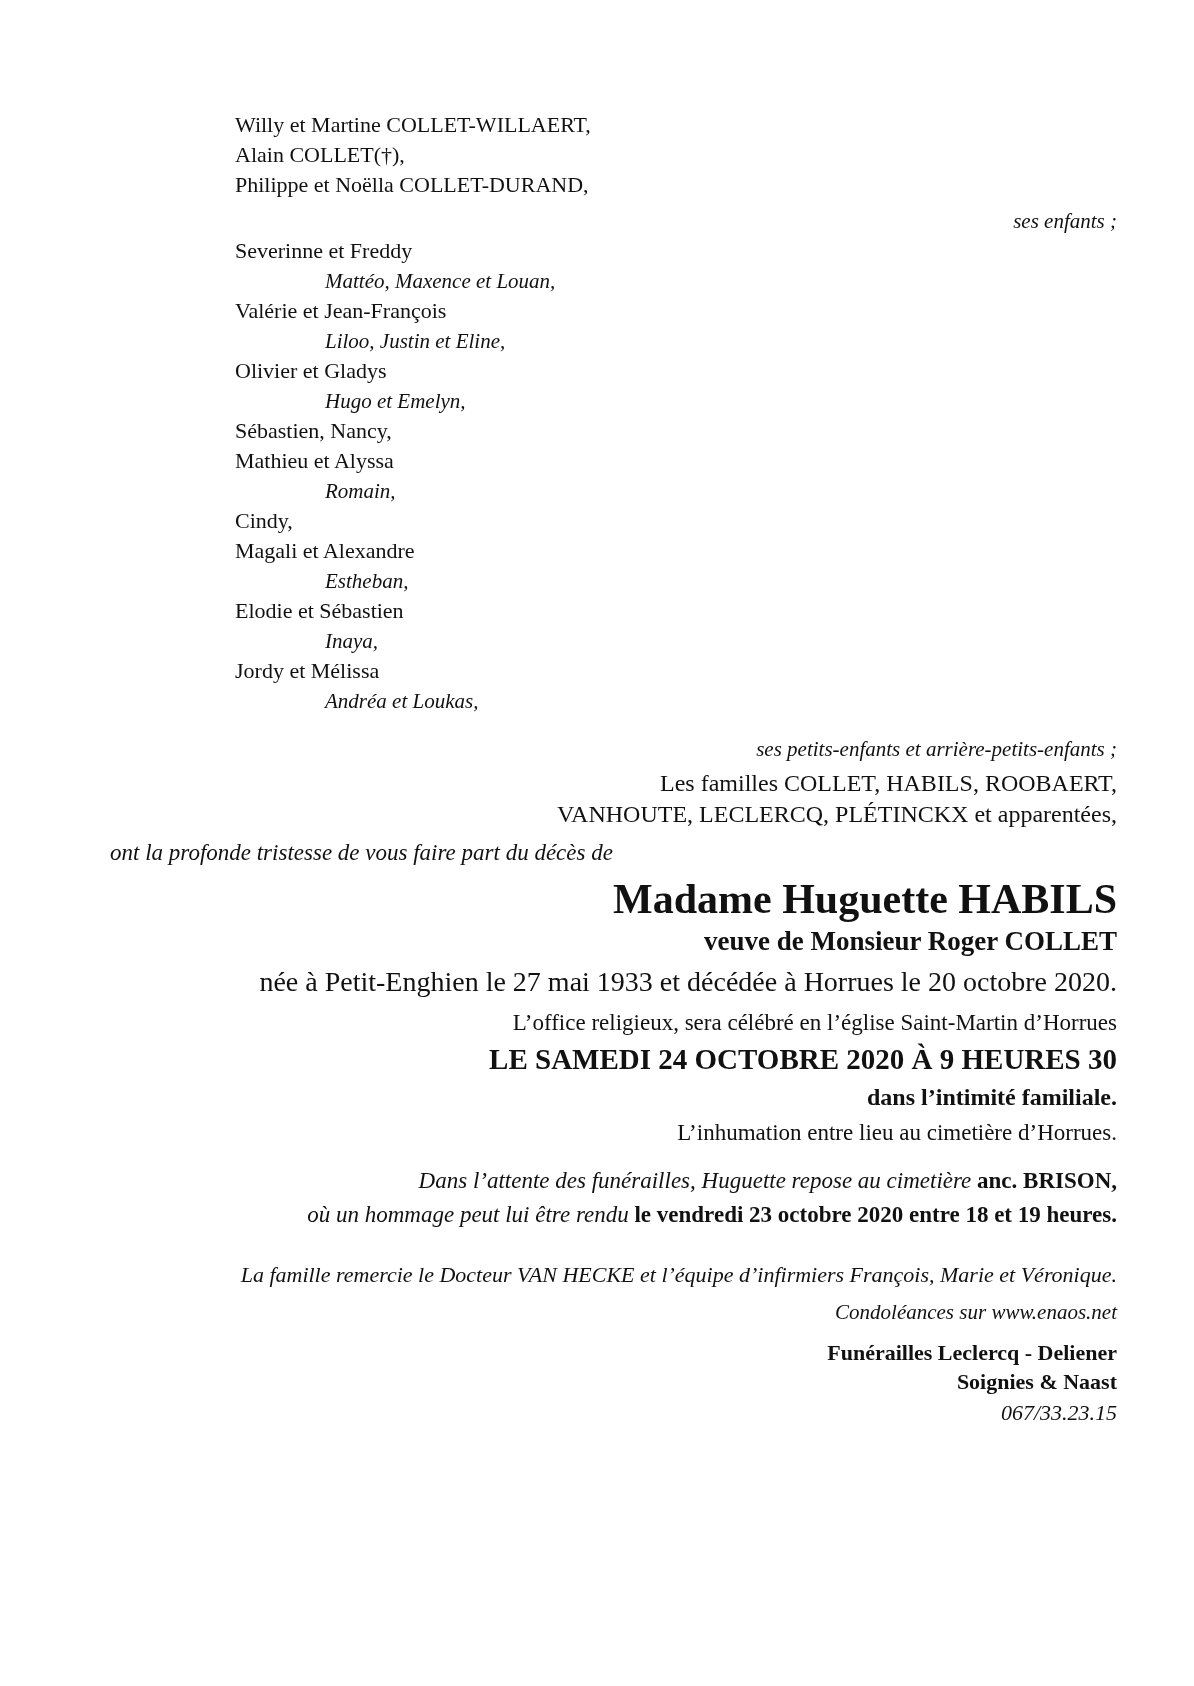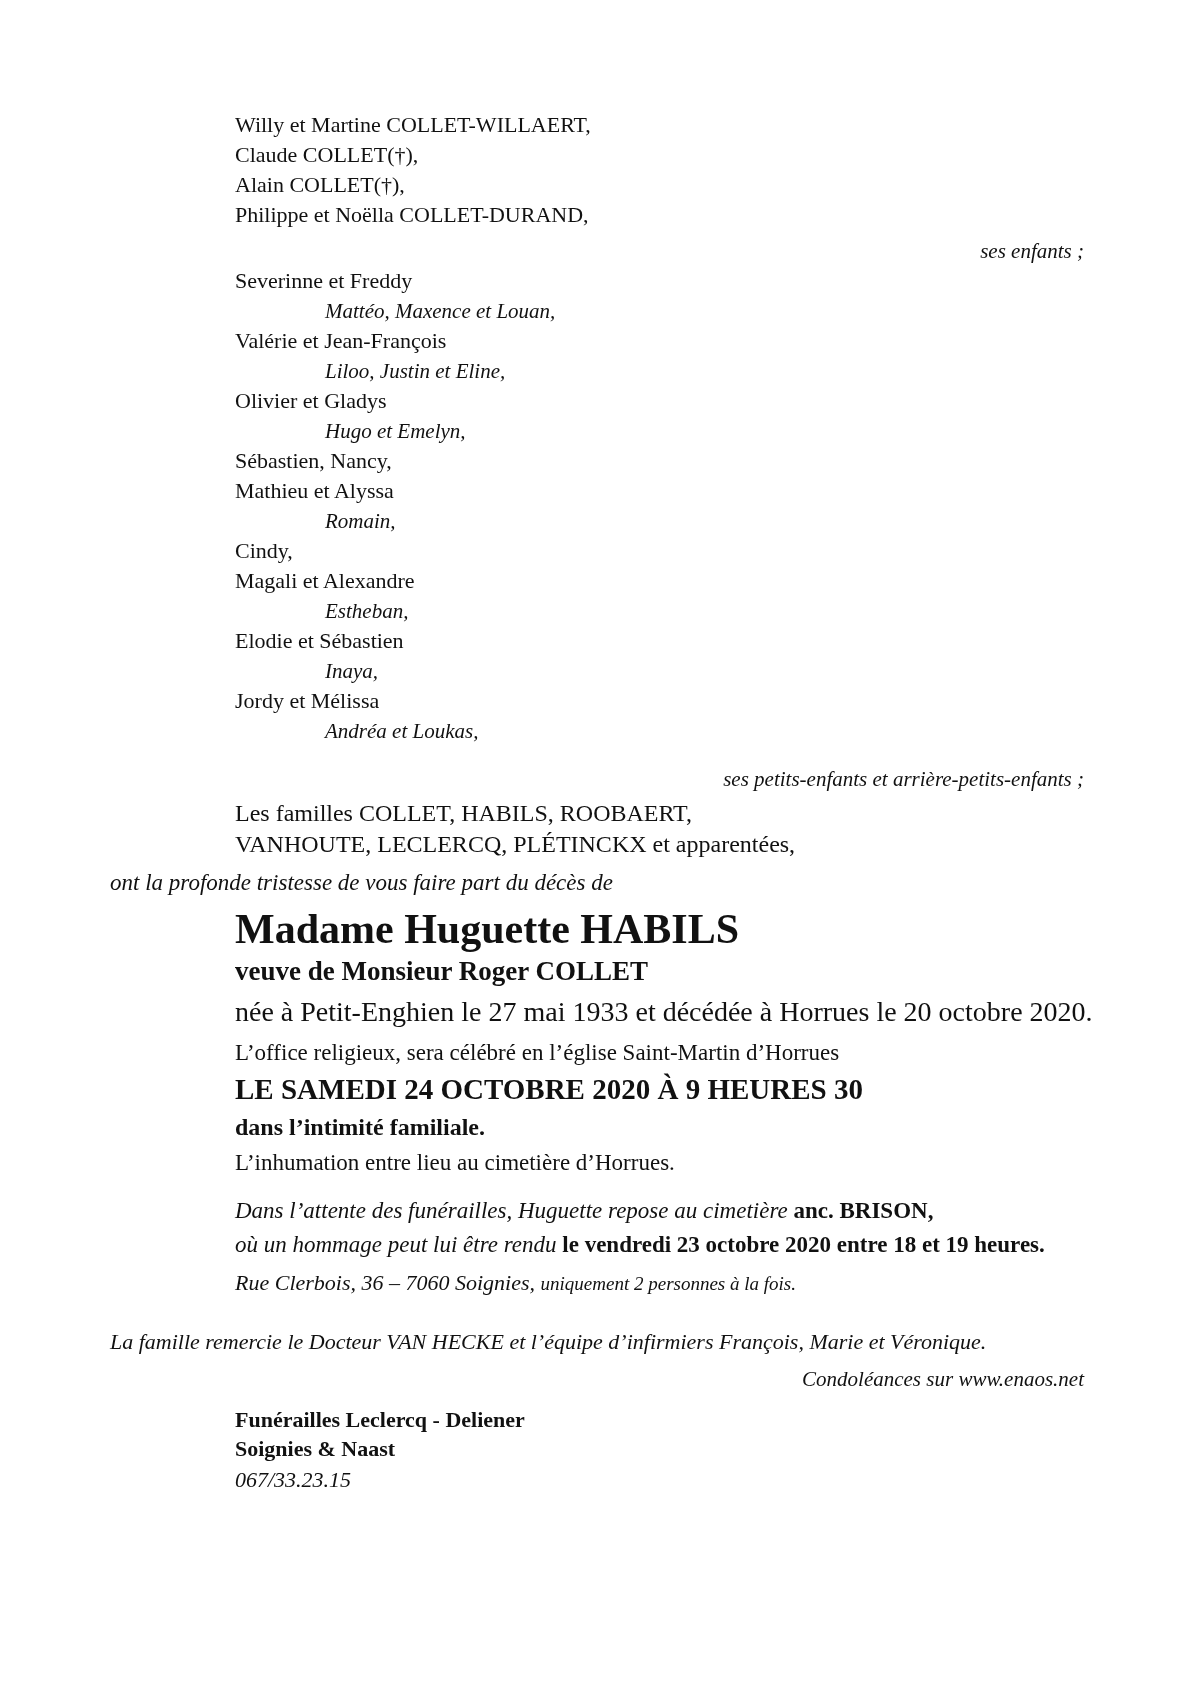--- a/index.html
+++ b/index.html
@@ -5,30 +5,30 @@
   html, body { margin: 0; padding: 0; background: #e8e8e8; }
   .page {
     position: relative;
     width: 1194px;
     height: 1686px;
     margin: 0 auto;
     background: #ffffff;
     color: #111111;
     font-family: "Liberation Serif", "DejaVu Serif", serif;
     box-sizing: border-box;
-    padding: 110px 110px 0 110px;
+    padding: 110px 77px 0 110px;
     overflow: hidden;
   }
   .names { margin-left: 125px; }
   .name-line { font-size: 22px; line-height: 30px; white-space: nowrap; }
   .kids-line { font-size: 21px; line-height: 30px; font-style: italic; margin-left: 90px; white-space: nowrap; }
   .caption-right { font-size: 21px; line-height: 30px; font-style: italic; text-align: right; }
   .cap1 { margin-top: 6px; }
   .cap2 { margin-top: 18px; }
-  .center-col { margin-left: 125px; text-align: left; }
+  .center-col { margin-left: 125px; text-align: right; }
   .families { font-size: 24px; line-height: 31px; margin-top: 4px; }
   .announce { font-size: 23px; line-height: 30px; font-style: italic; text-align: left; margin-top: 8px; }
   .title { font-size: 42px; line-height: 50px; font-weight: 700; margin-top: 6px; white-space: nowrap; }
   .subtitle { font-size: 27px; line-height: 34px; font-weight: 700; }
   .life { font-size: 28px; line-height: 32px; margin-top: 8px; white-space: nowrap; }
   .office { font-size: 23px; line-height: 30px; margin-top: 10px; }
   .datetime { font-size: 29px; line-height: 38px; font-weight: 700; margin-top: 2px; white-space: nowrap; }
   .privacy { font-size: 24px; line-height: 30px; font-weight: 700; margin-top: 4px; }
   .burial { font-size: 23px; line-height: 30px; margin-top: 6px; }
   .repose { font-size: 23px; line-height: 34px; font-style: italic; margin-top: 16px; white-space: nowrap; }
@@ -41,21 +41,20 @@
   .fh-loc { font-size: 22px; line-height: 29px; font-weight: 700; }
   .fh-phone { font-size: 22px; line-height: 30px; font-style: italic; margin-top: 2px; }
 </style>
 </head>
 <body>
 
 <div class="page">
 
   <div class="names" id="children-list">
       <div class="name-line">Willy et Martine COLLET-WILLAERT,</div>
-      <div class="name-line">Claude COLLET(†),</div>
       <div class="name-line">Alain COLLET(†),</div>
       <div class="name-line">Philippe et Noëlla COLLET-DURAND,</div>
     </div>
 
   <div class="caption-right cap1">ses enfants ;</div>
 
   <div class="names" id="grandchildren-list">
       <div class="name-line">Severinne et Freddy</div>
       <div class="kids-line">Mattéo, Maxence et Louan,</div>
       <div class="name-line">Valérie et Jean-François</div>
@@ -95,23 +94,20 @@
 
   <div class="center-col burial">L’inhumation entre lieu au cimetière d’Horrues.</div>
 
   <div class="center-col repose">
     <span>Dans l’attente des funérailles, Huguette repose au cimetière </span><span class="b">anc. BRISON,</span>
   </div>
   <div class="center-col repose" style="margin-top:0;">
     <span>où un hommage peut lui être rendu </span><span class="b">le vendredi 23 octobre 2020 entre 18 et 19 heures.</span>
   </div>
 
-  <div class="center-col addr">
-    <span>Rue Clerbois, 36 – 7060 Soignies, </span><span class="small">uniquement 2 personnes à la fois.</span>
-  </div>
 
   <div class="center-col thanks" style="margin-left:0;">La famille remercie le Docteur VAN HECKE et l’équipe d’infirmiers François, Marie et Véronique.</div>
 
   <div class="condolences">Condoléances sur www.enaos.net</div>
 
   <div class="center-col fh-name">Funérailles Leclercq - Deliener</div>
   <div class="center-col fh-loc">Soignies &amp; Naast</div>
   <div class="center-col fh-phone">067/33.23.15</div>
 
 </div>

